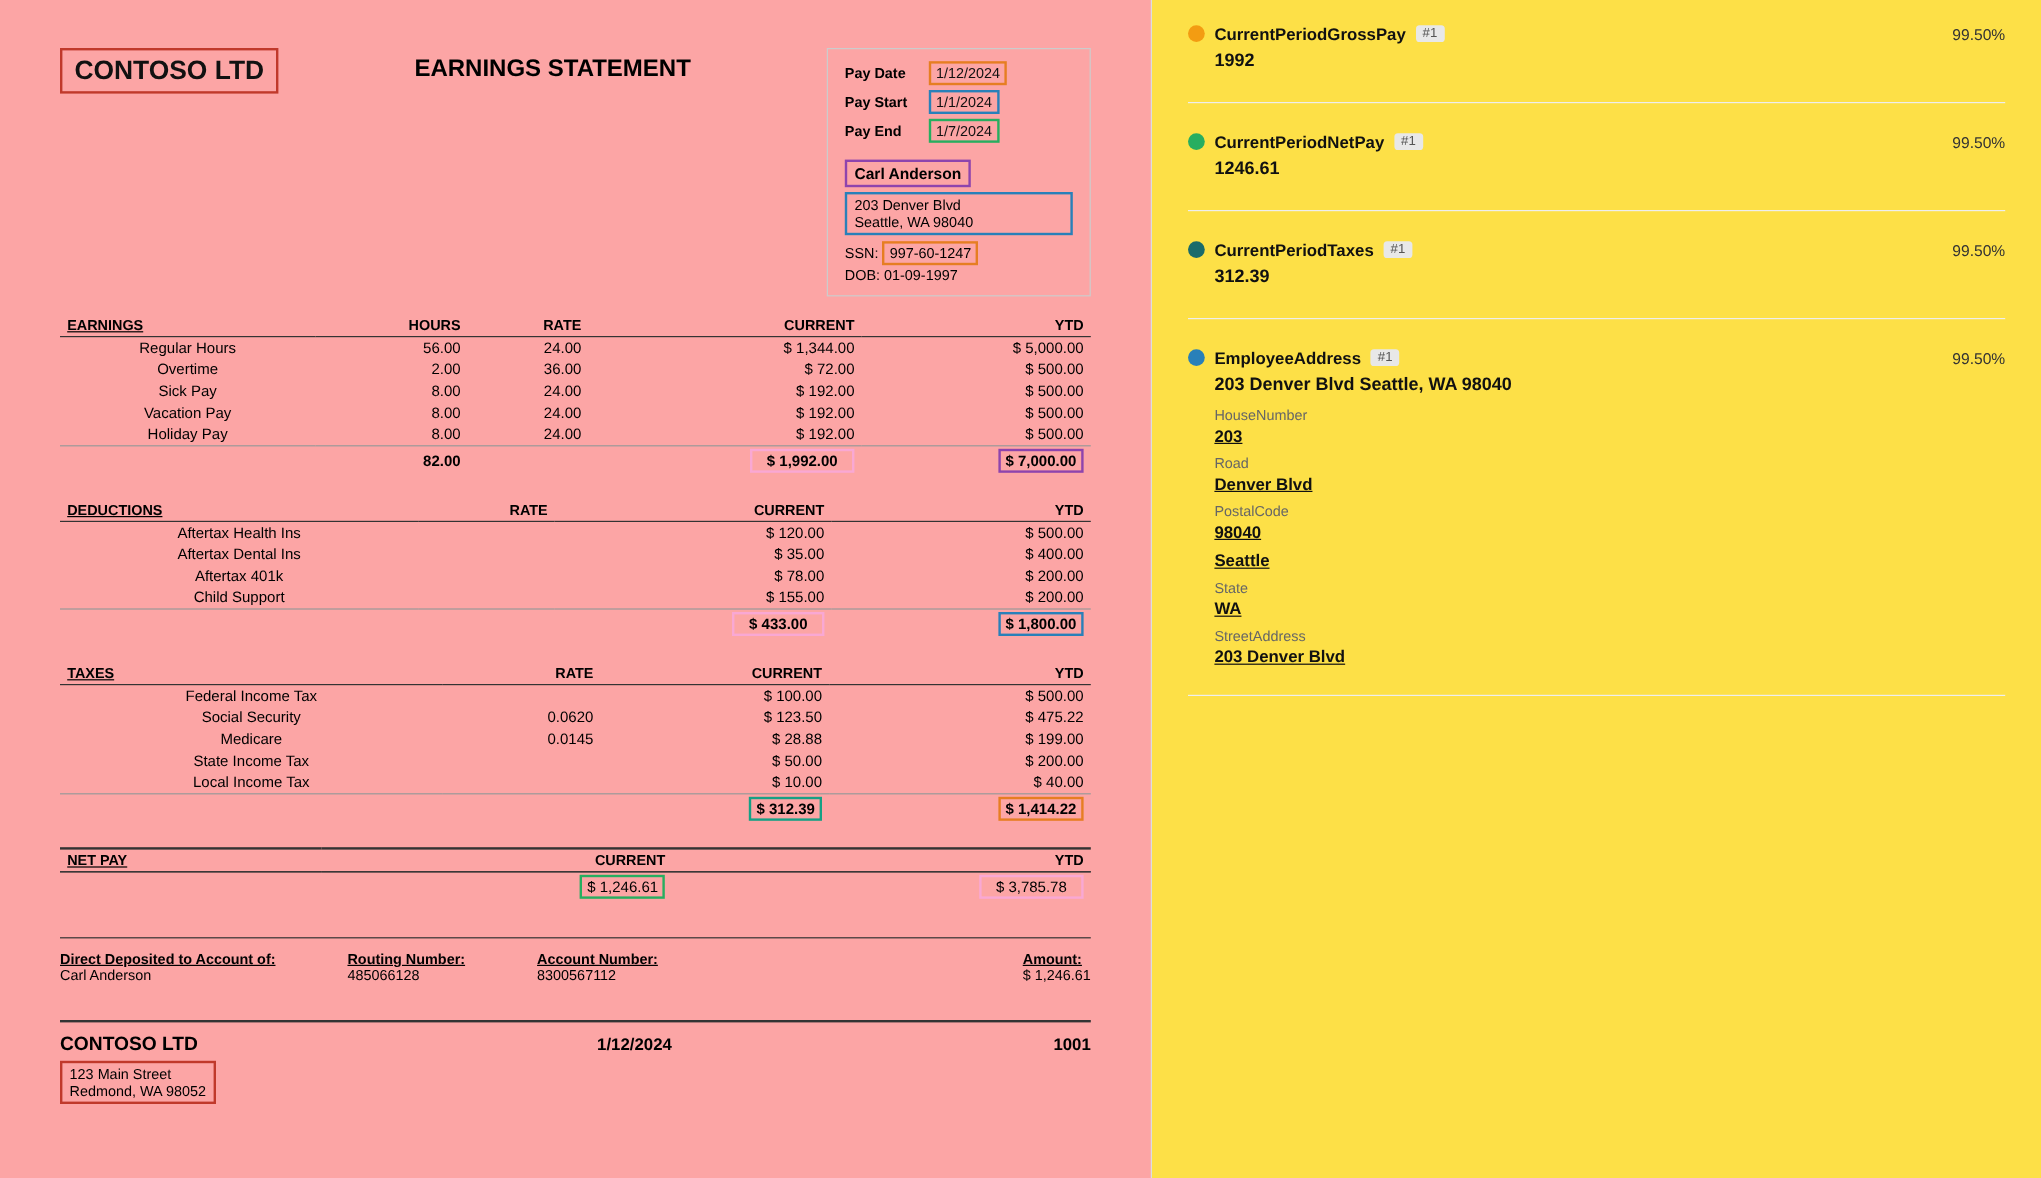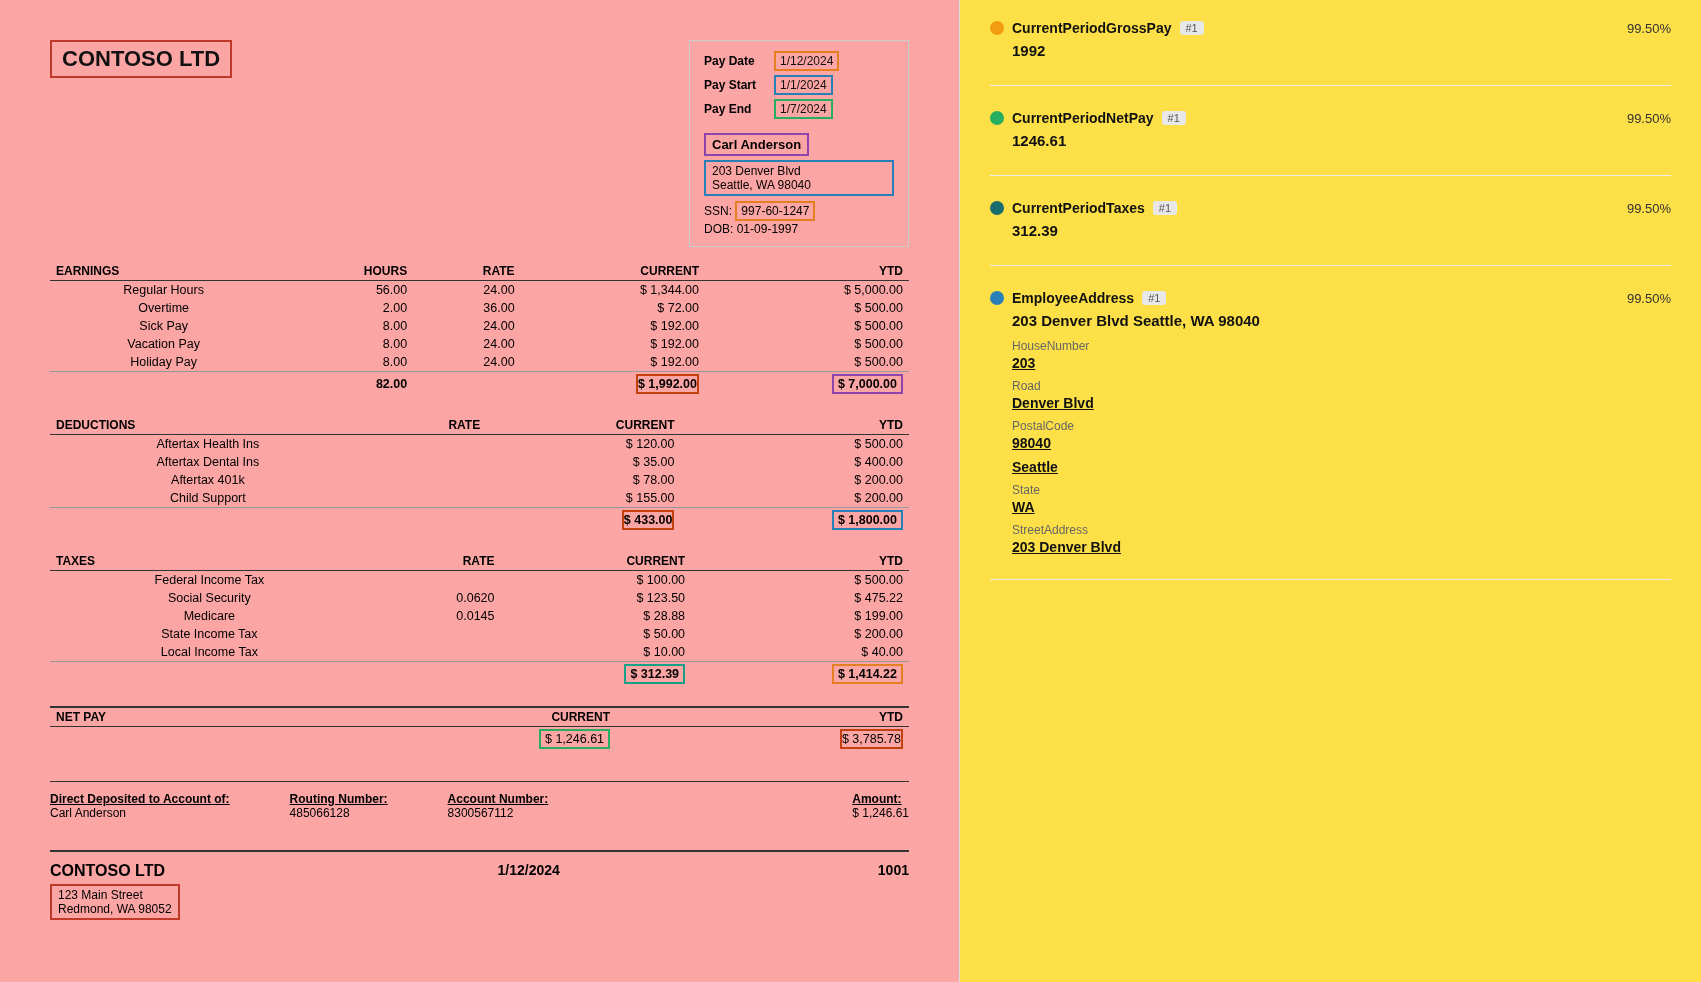--- a/index.html
+++ b/index.html
@@ -104,35 +104,35 @@
       margin-bottom: 20px;
       font-size: 12.5px;
     }
     .doc-table th {
       font-weight: 700;
       text-align: right;
       padding: 2px 6px;
       border-bottom: 1px solid #333;
       font-size: 12px;
     }
-    .doc-table th:first-child { text-align: left; }
+    .doc-table th:first-child { text-align: left; text-decoration: underline; }
     .doc-table td {
       padding: 2px 6px;
       text-align: right;
     }
     .doc-table td:first-child { text-align: center; }
 
     .total-row td {
       border-top: 1px solid #999;
       font-weight: 600;
     }
 
     .highlight-box-red {
-      border: 2px solid #c2410c;
-      padding: 1px 0;
+      border: 2px solid #f9a8d4;
+      padding: 1px 12px;
       display: inline-block;
     }
     .highlight-box-purple {
       border: 2px solid #8e44ad;
       padding: 1px 4px;
       display: inline-block;
     }
     .highlight-box-blue {
       border: 2px solid #2980b9;
       padding: 1px 4px;
@@ -262,20 +262,23 @@
 </head>
 <body>
 
 <div class="document-panel">
 
   <div class="top-area">
     <div>
       <div class="company-header">
         <h1>CONTOSO LTD</h1>
       </div>
+    </div>
+    <div style="flex:1; text-align:center; padding-top:6px;">
+      <div class="earnings-statement-title">EARNINGS STATEMENT</div>
     </div>
     <div class="pay-info-box">
       <div class="pay-info-row">
         <span class="pay-info-label">Pay Date</span>
         <span class="pay-info-value highlight-orange">1/12/2024</span>
       </div>
       <div class="pay-info-row">
         <span class="pay-info-label">Pay Start</span>
         <span class="pay-info-value highlight-blue">1/1/2024</span>
       </div>

